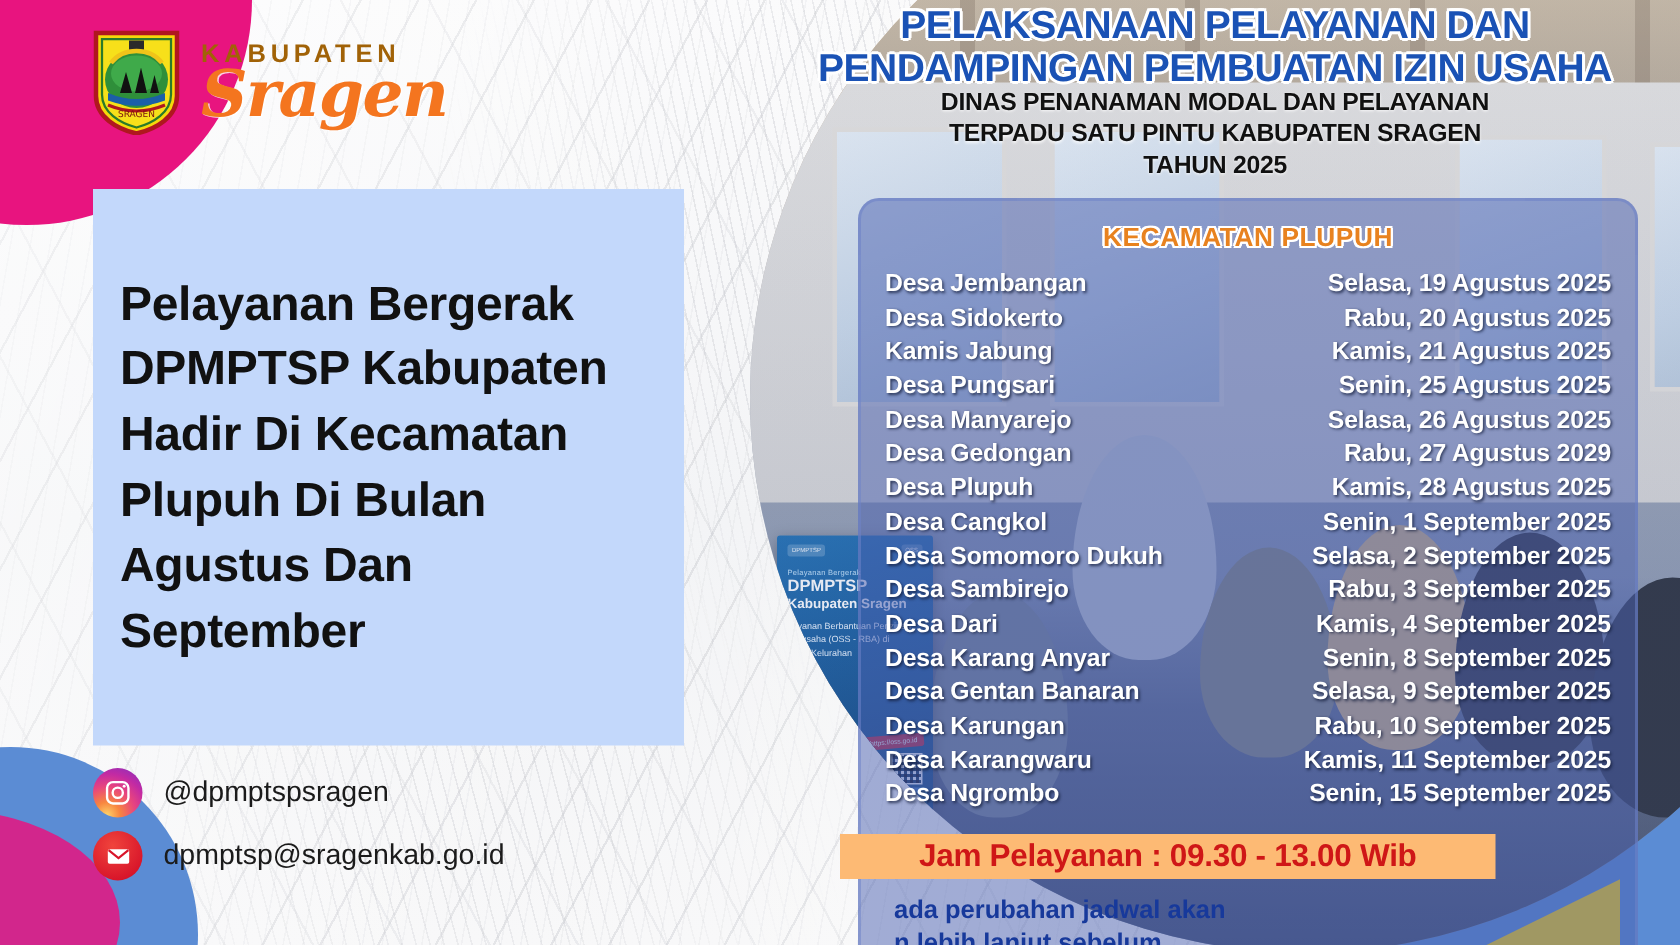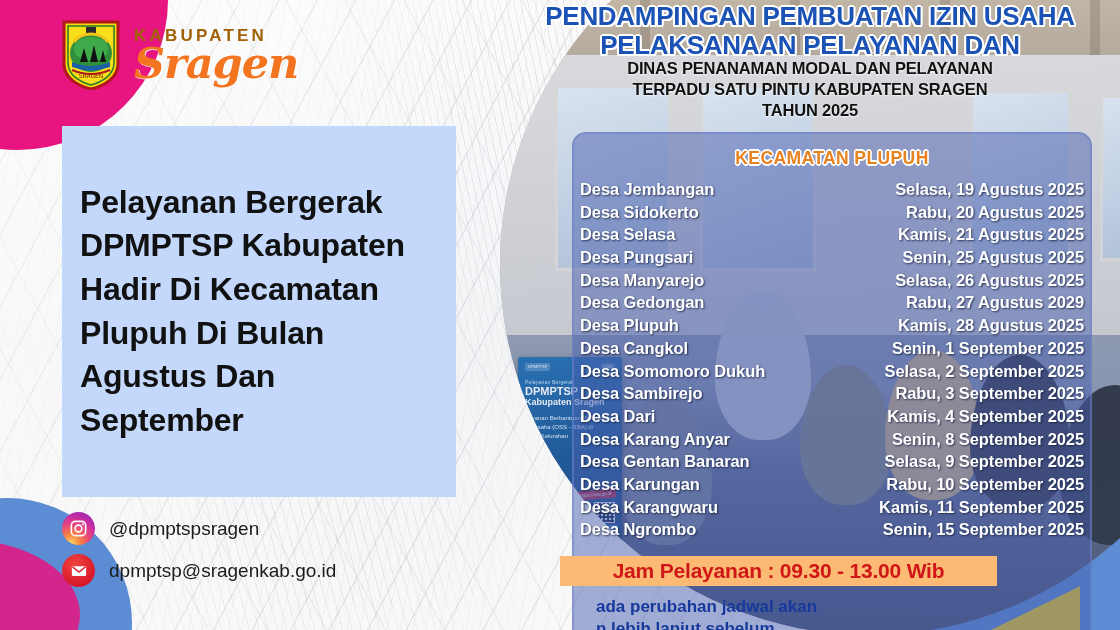--- a/index.html
+++ b/index.html
@@ -169,21 +169,21 @@
     box-sizing:border-box;
     overflow:hidden;
   }
   .kec{
     text-align:center;font-weight:800;font-size:17.5px;letter-spacing:.4px;
     color:#e8821f;margin-top:14px;
     text-shadow:
       1.6px 0 0 #fff,-1.6px 0 0 #fff,0 1.6px 0 #fff,0 -1.6px 0 #fff,
       1.2px 1.2px 0 #fff,-1.2px 1.2px 0 #fff,1.2px -1.2px 0 #fff,-1.2px -1.2px 0 #fff;
   }
-  .rows{margin-top:9px;padding:0 6px;}
+  .rows{margin-top:9px;padding:0 16px;}
   .row{
     display:flex;justify-content:space-between;align-items:baseline;
     font-size:16.5px;font-weight:700;color:#fff;line-height:1.375;
     text-shadow:1px 1px 2px rgba(20,30,60,.8);
     white-space:nowrap;
   }
   .row .dname{letter-spacing:-.1px;}
   .row .ddate{letter-spacing:-.1px;}
 
   
@@ -294,42 +294,42 @@
       <div class="bs-b">Layanan Berbantuan Perizinan Berusaha (OSS - RBA) di Desa/Kelurahan</div>
       <div class="bs-url">https://oss.go.id</div>
       <div class="bs-qr"></div>
       <div class="bs-strip"></div>
     </div>
     <div class="photo-tint"></div>
   </div>
 </div>
 
 <div class="hdr-blue">
+  <span class="l2">PELAKSANAAN PELAYANAN DAN</span>
   <span class="l2">PENDAMPINGAN PEMBUATAN IZIN USAHA</span>
-  <span class="l2">PELAKSANAAN PELAYANAN DAN</span>
 </div>
 <div class="hdr-black">
   <div>DINAS PENANAMAN MODAL DAN PELAYANAN</div>
   <div>TERPADU SATU PINTU KABUPATEN SRAGEN</div>
   <div>TAHUN 2025</div>
 </div>
 
 <div class="panel">
   <div class="kec">KECAMATAN PLUPUH</div>
   <div class="rows" id="schedule-rows">
       <div class="row">
         <span class="dname">Desa Jembangan</span>
         <span class="ddate">Selasa, 19 Agustus 2025</span>
       </div>
       <div class="row">
         <span class="dname">Desa Sidokerto</span>
         <span class="ddate">Rabu, 20 Agustus 2025</span>
       </div>
       <div class="row">
-        <span class="dname">Desa Selasa</span>
+        <span class="dname">Kamis Jabung</span>
         <span class="ddate">Kamis, 21 Agustus 2025</span>
       </div>
       <div class="row">
         <span class="dname">Desa Pungsari</span>
         <span class="ddate">Senin, 25 Agustus 2025</span>
       </div>
       <div class="row">
         <span class="dname">Desa Manyarejo</span>
         <span class="ddate">Selasa, 26 Agustus 2025</span>
       </div>

